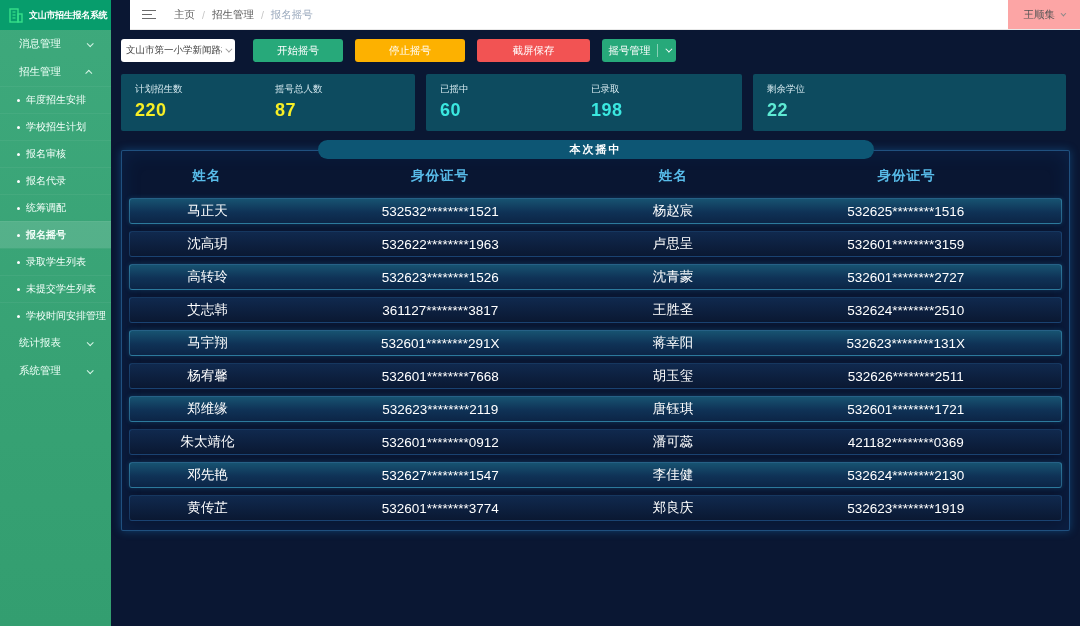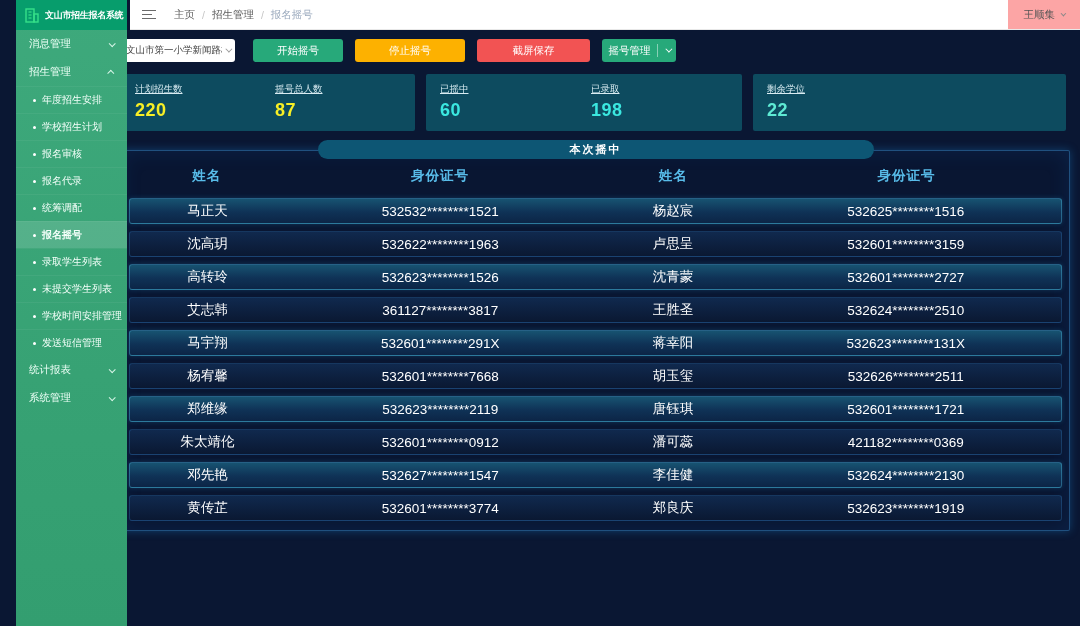--- a/index.html
+++ b/index.html
@@ -1,25 +1,25 @@
 <!DOCTYPE html>
 <html><head>
 <meta charset="utf-8">
 <style>
   * { margin:0; padding:0; box-sizing:border-box; }
   html,body { width:1080px; height:626px; overflow:hidden; }
   body { font-family:"Liberation Sans","DejaVu Sans",sans-serif; background:#0a1733; position:relative; }
 
   
-  .sidebar { position:absolute; left:16px; top:0; width:111px; height:626px;
+  .sidebar { position:absolute; left:0; top:0; width:111px; height:626px;
              background:linear-gradient(180deg,#3ea97c 0%,#37a274 60%,#339e70 100%); z-index:5; }
   .logo { height:30px; background:#079d6c; display:flex; align-items:center; gap:5px; padding:0 7px; }
   .logo-title { color:#fff; font-size:9px; font-weight:bold; white-space:nowrap; letter-spacing:-0.3px; }
   .nav-group { height:28px; display:flex; align-items:center; justify-content:space-between;
-               padding:0 13px; color:#ecfff6; font-size:10.5px; cursor:pointer; }
+               padding:0 19px; color:#ecfff6; font-size:10.5px; cursor:pointer; }
   .chev { width:5px; height:5px; border-right:1.3px solid #d7f5e7; border-bottom:1.3px solid #d7f5e7; }
   .chev.down { transform:rotate(45deg) translateY(-1px); }
   .chev.up   { transform:rotate(-135deg) translateY(-1px); }
   .submenu .sub-item { height:27px; display:flex; align-items:center; gap:6px; padding-left:17px;
                color:#f4fffa; font-size:10px; cursor:pointer; border-top:1px solid rgba(255,255,255,0.05);
                white-space:nowrap; }
   .sub-item .dot { width:3px; height:3px; border-radius:50%; background:#fff; flex:0 0 auto; }
   .sub-item.active { background:rgba(255,255,255,0.14); font-weight:bold; }
 
   
@@ -62,21 +62,21 @@
   .btn-manage .m-label { flex:1; text-align:center; }
   .btn-manage .m-div { width:1px; height:13px; background:rgba(255,255,255,0.45); }
   .btn-manage .m-caret { width:18px; display:flex; justify-content:center; }
   .btn-manage .m-caret b { width:5px; height:5px; border-right:1.3px solid #fff; border-bottom:1.3px solid #fff;
                            transform:rotate(45deg) translateY(-2px); }
 
   .stats-row { display:flex; gap:11px; margin:12px 10px 0; }
   .stats-card { background:#0d4b5f; border-radius:2px; height:57px; display:flex; padding:9px 0 0 14px; }
   .stats-card.c1 { width:294px; } .stats-card.c2 { width:316px; } .stats-card.c3 { width:313px; }
   .stat { width:50%; }
-  .stat-label { color:#d9ecf2; font-size:9.5px;text-decoration:underline; }
+  .stat-label { color:#d9ecf2; font-size:9.5px; }
   .stat-value { font-size:18px; font-weight:bold; margin-top:4px; letter-spacing:0.5px; }
   .v-yellow { color:#f8ef25; } .v-cyan { color:#3be8e0; } .v-red { color:#5eead4; }
 
   .table-wrap { margin:19px 10px 0; position:relative; }
   .pill { position:absolute; top:-10px; left:50%; transform:translateX(-50%); width:556px; height:19px;
           background:#0d5674; border-radius:11px; display:flex; align-items:center; justify-content:center;
           color:#fff; font-size:11px; font-weight:bold; z-index:2; letter-spacing:2px; }
   .panel { background:#091632; border:1px solid rgba(62,150,222,0.45); border-radius:2px;
            box-shadow:0 0 9px rgba(30,140,220,0.35), inset 0 0 20px rgba(20,90,170,0.18);
            padding:10px 7px 9px; }
@@ -147,24 +147,20 @@
         <span>录取学生列表</span>
       </div>
       <div class="sub-item">
         <span class="dot"></span>
         <span>未提交学生列表</span>
       </div>
       <div class="sub-item">
         <span class="dot"></span>
         <span>学校时间安排管理</span>
       </div>
-      <div class="sub-item">
-        <span class="dot"></span>
-        <span>发送短信管理</span>
-      </div>
     </div>
 
   <div class="nav-group">
     <span>统计报表</span>
     <i class="chev down"></i>
   </div>
   <div class="nav-group">
     <span>系统管理</span>
     <i class="chev down"></i>
   </div>

